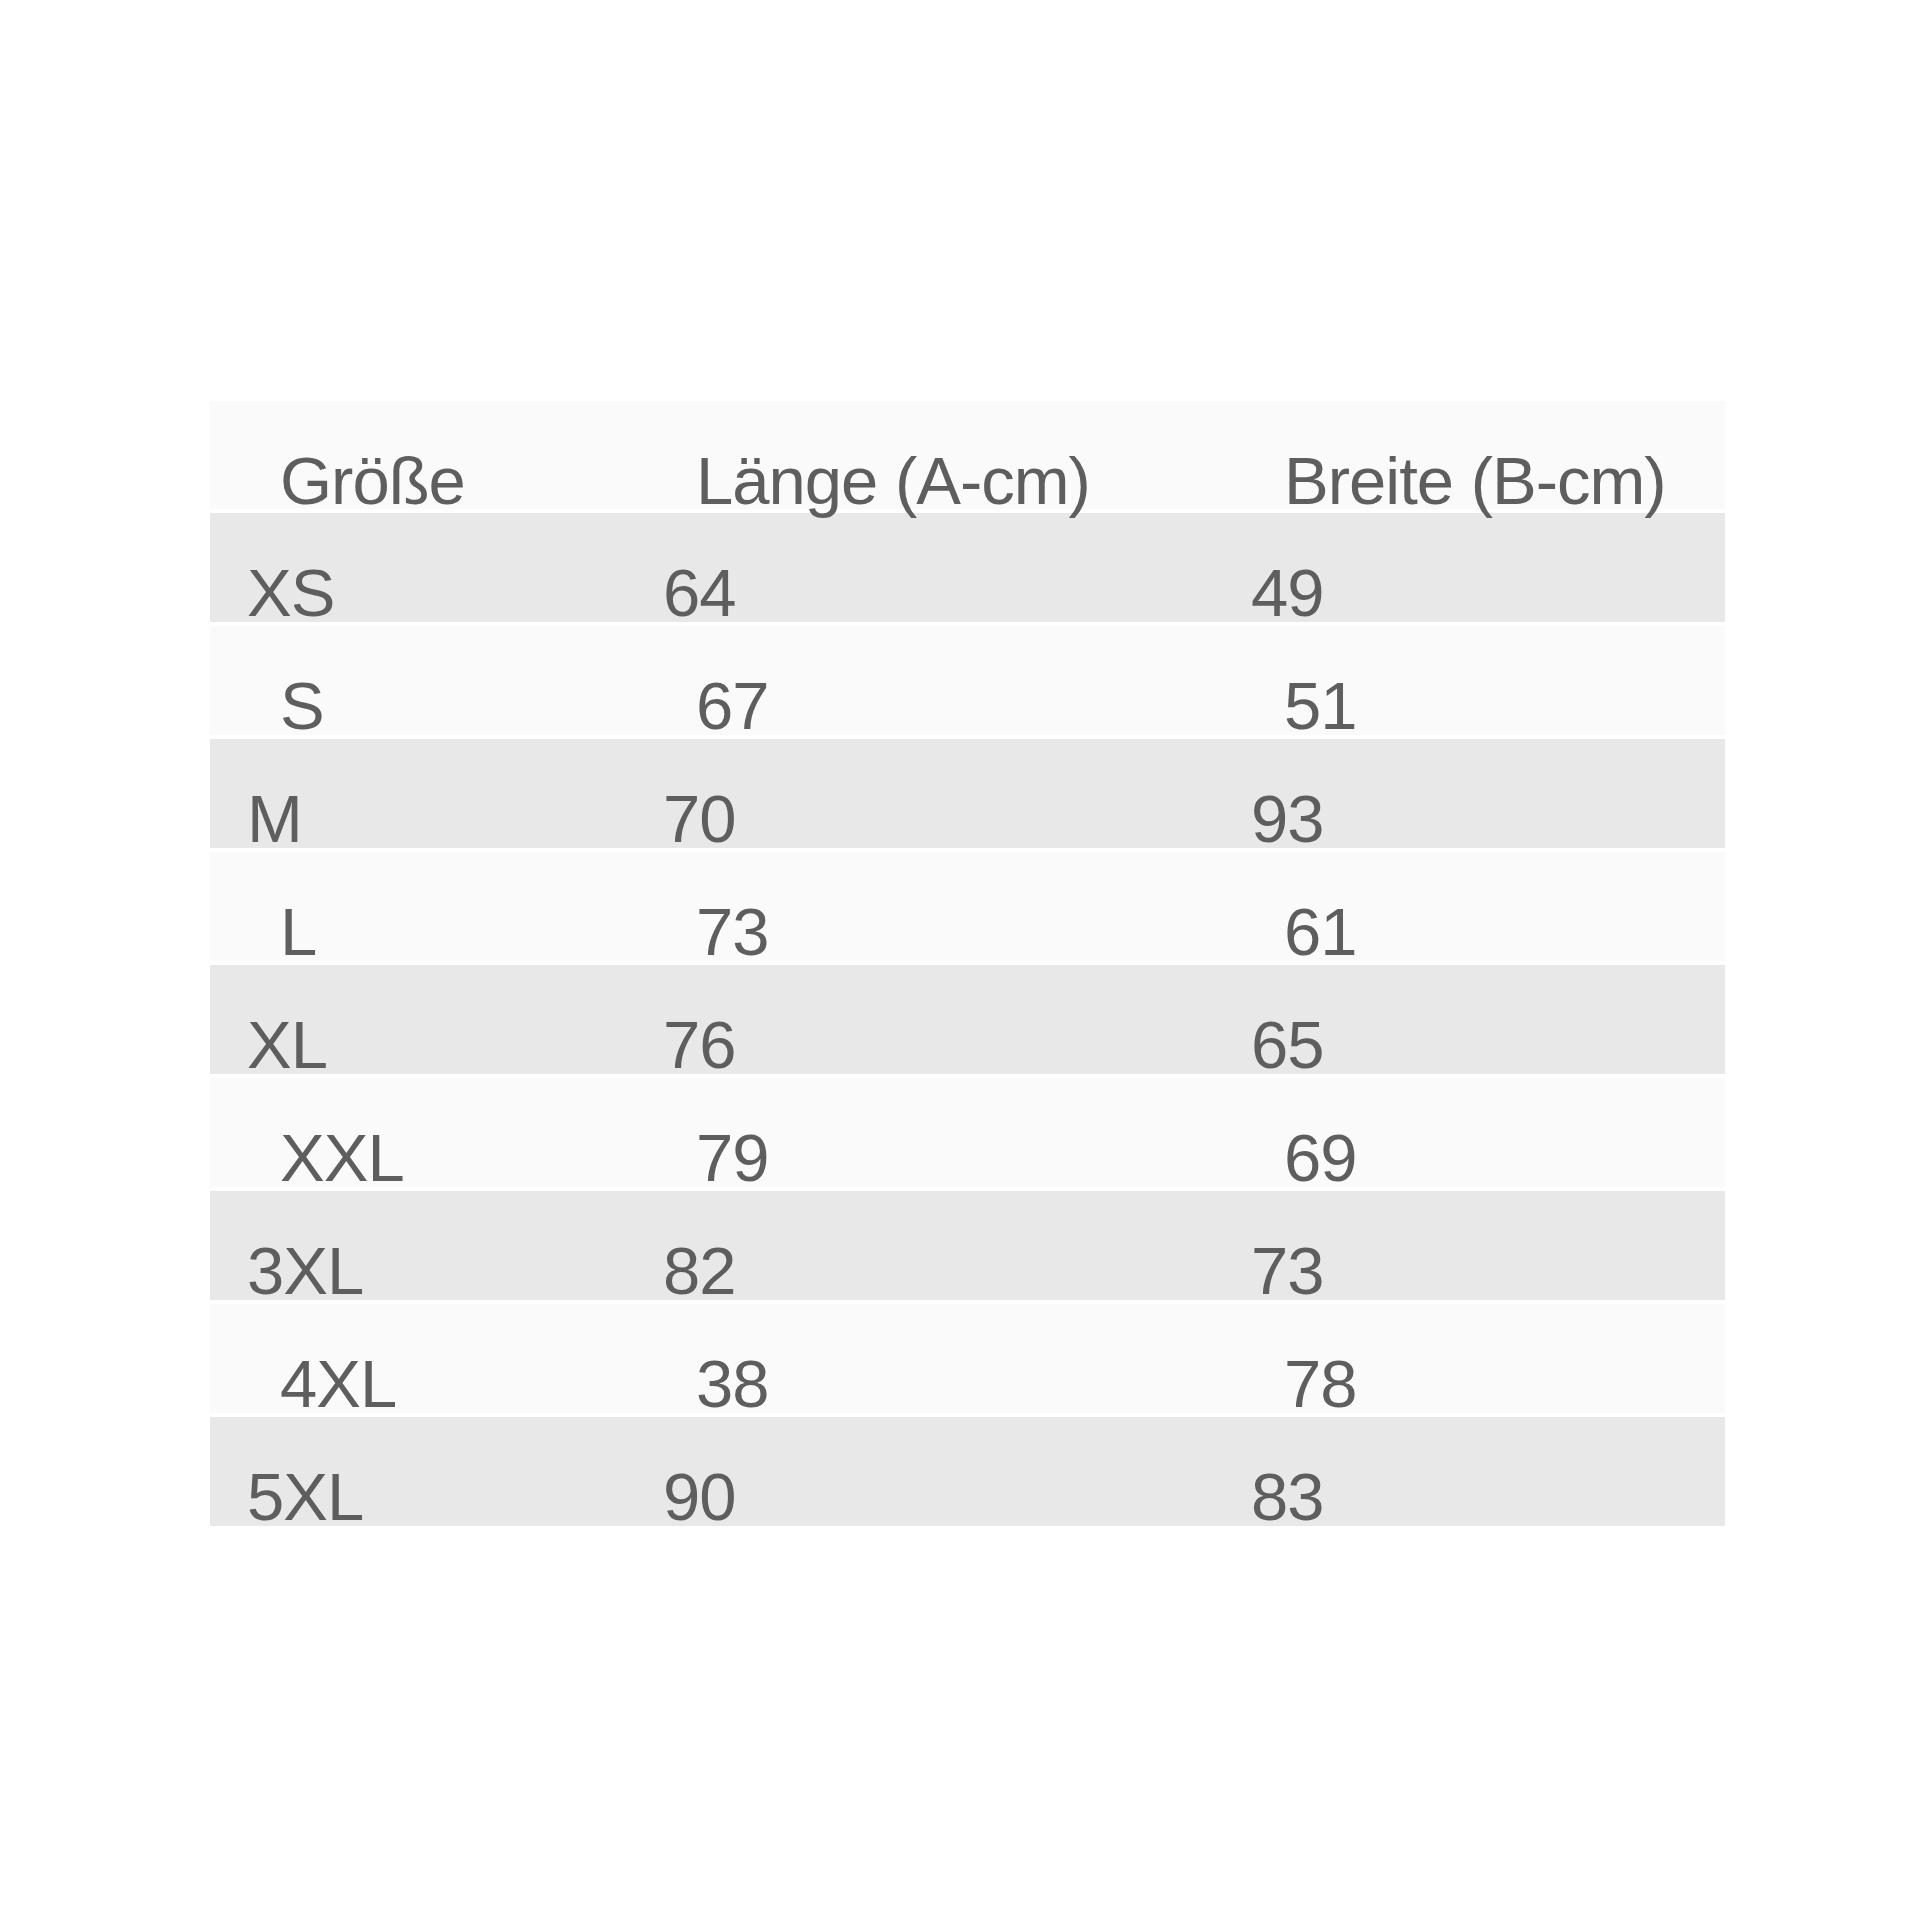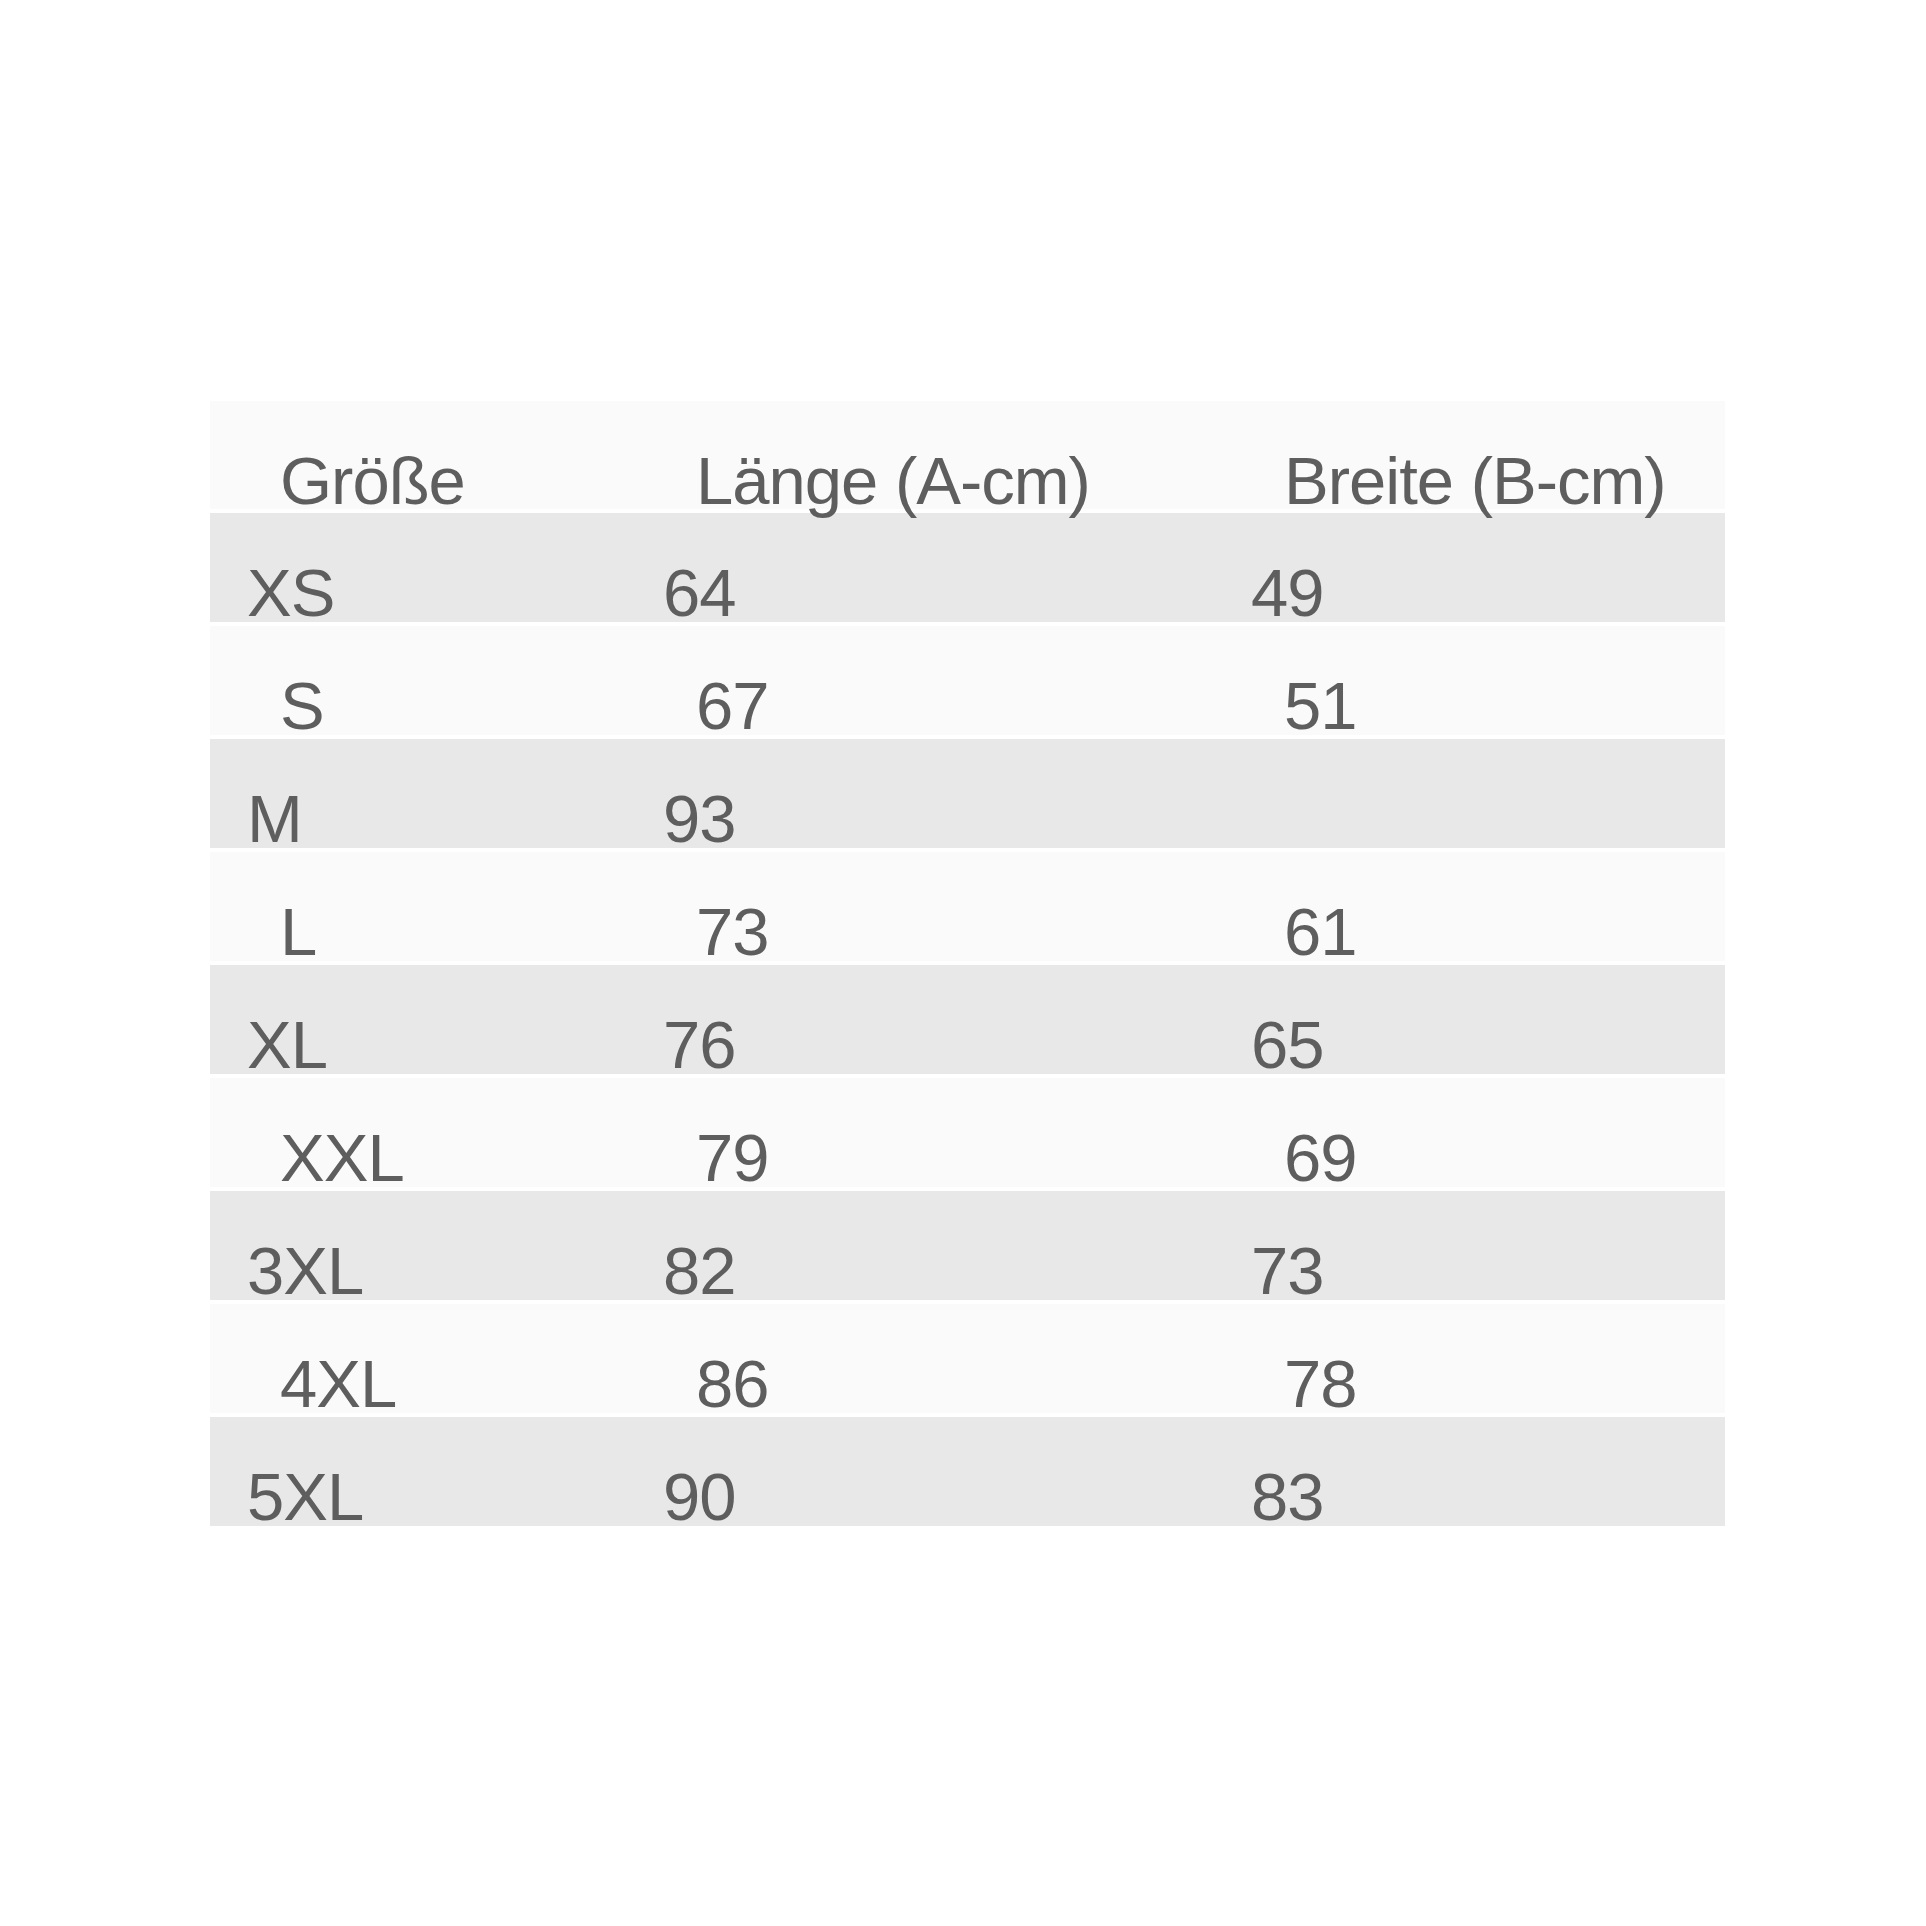--- a/index.html
+++ b/index.html
@@ -62,20 +62,21 @@
     </div>
 
     <div class="trow light">
       <div class="cell">S</div>
       <div class="cell">67</div>
       <div class="cell">51</div>
     </div>
 
     <div class="trow gray">
       <div class="cell">M</div>
+      <div class="cell">70</div>
       <div class="cell">93</div>
     </div>
 
     <div class="trow light">
       <div class="cell">L</div>
       <div class="cell">73</div>
       <div class="cell">61</div>
     </div>
 
     <div class="trow gray">
@@ -91,21 +92,21 @@
     </div>
 
     <div class="trow gray">
       <div class="cell">3XL</div>
       <div class="cell">82</div>
       <div class="cell">73</div>
     </div>
 
     <div class="trow light">
       <div class="cell">4XL</div>
-      <div class="cell">86</div>
+      <div class="cell">38</div>
       <div class="cell">78</div>
     </div>
 
     <div class="trow gray">
       <div class="cell">5XL</div>
       <div class="cell">90</div>
       <div class="cell">83</div>
     </div>
 
   </div>

